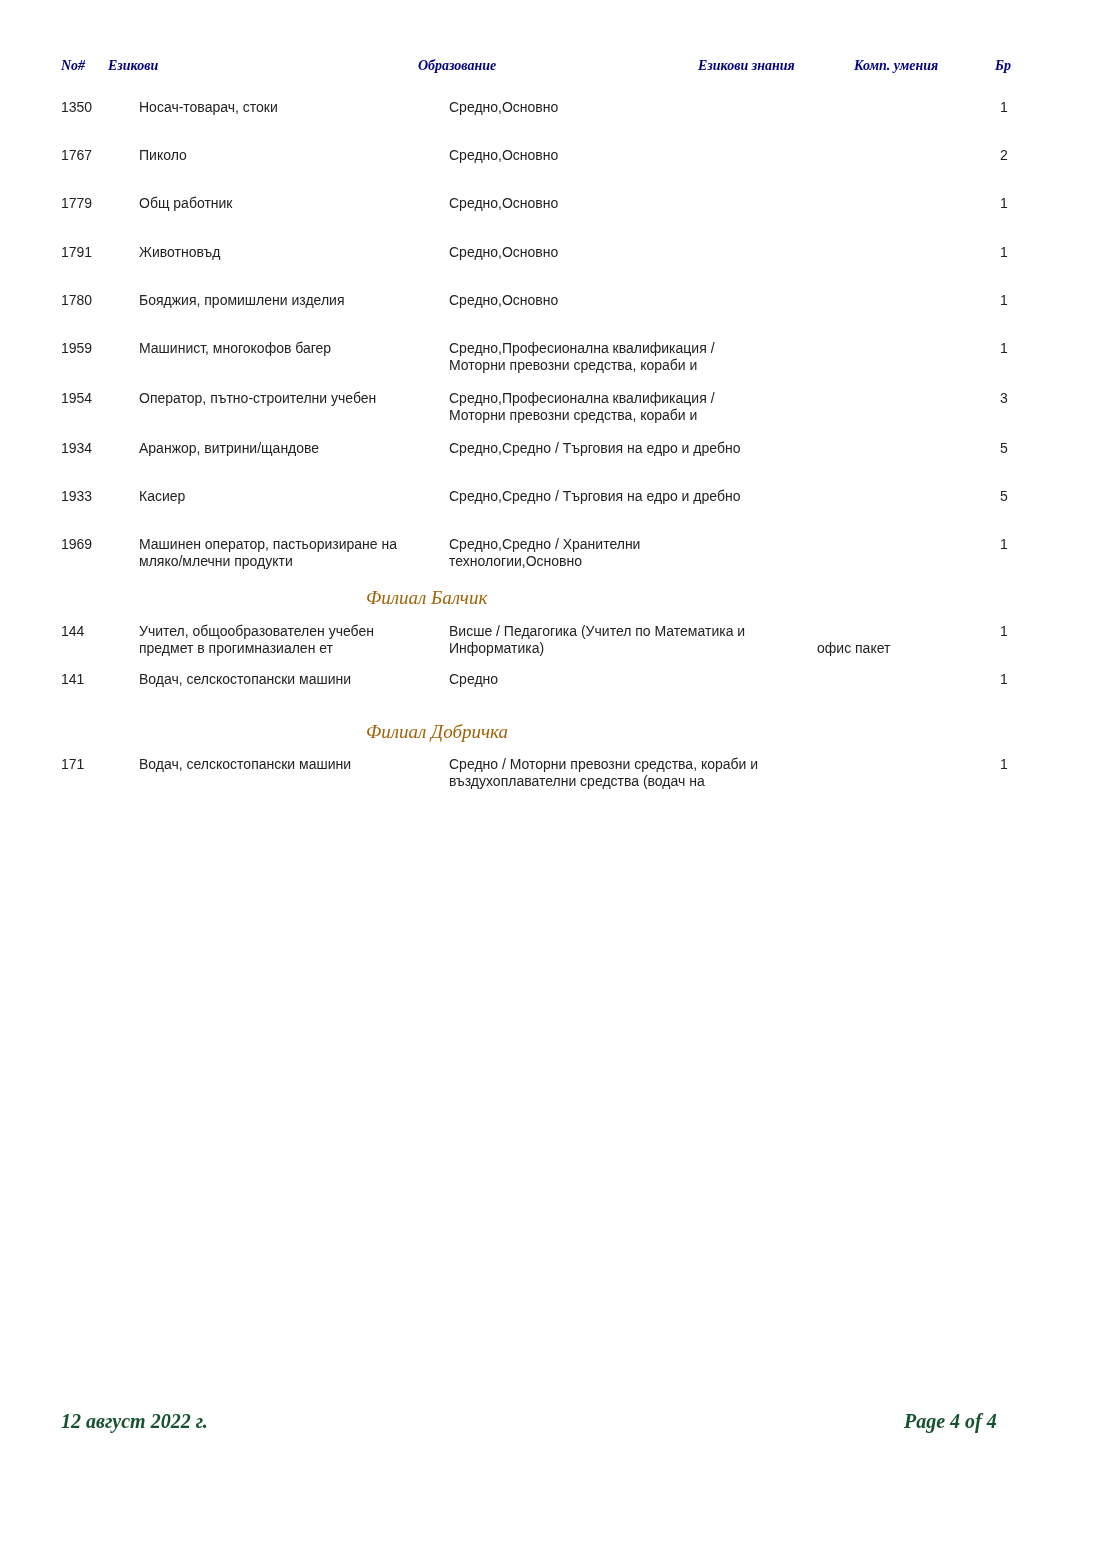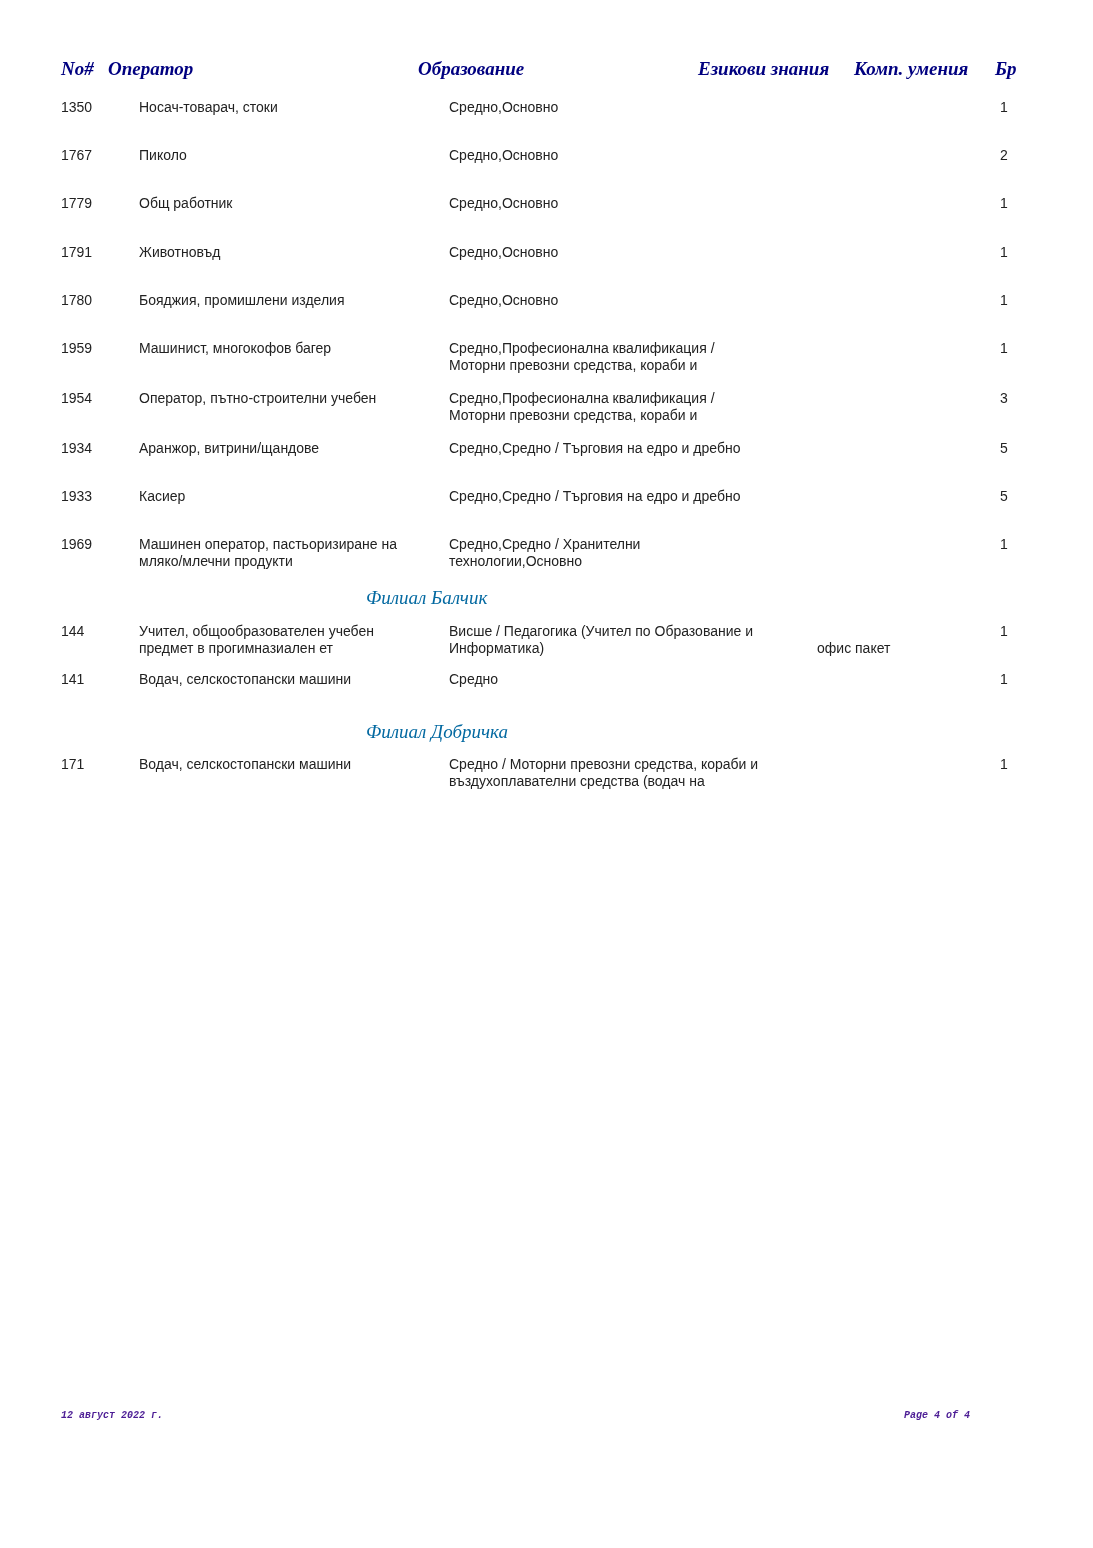--- a/index.html
+++ b/index.html
@@ -1,51 +1,51 @@
 <!DOCTYPE html>
 <html><head>
   <meta charset="utf-8">
   <style>
     html, body { margin: 0; padding: 0; background: #ffffff; }
     body { width: 1093px; height: 1548px; position: relative; overflow: hidden; }
     .page { position: absolute; left: 0; top: 0; width: 1093px; height: 1548px; }
     .hdr {
       position: absolute; top: 58px;
       font-family: "Liberation Serif", serif; font-style: italic; font-weight: bold;
-      font-size: 19px; color: #000080; white-space: nowrap;
+      font-size: 14px; color: #000080; white-space: nowrap;
     }
     .row { position: absolute; left: 0; width: 1093px; }
     .cell {
       position: absolute; top: 0;
       font-family: "Liberation Sans", sans-serif; font-size: 14px; line-height: 17px;
       color: #222222;
     }
     .c-no { left: 61px; width: 45px; }
     .c-pos { left: 109px; width: 300px; margin-left: 30px; }
     .c-edu { left: 449px; width: 330px; }
     .c-comp { left: 817px; width: 160px; }
     .c-cnt { left: 1000px; width: 20px; }
     .branch {
       position: absolute; left: 366px;
       font-family: "Liberation Serif", serif; font-style: italic;
-      font-size: 19px; color: #0369a1; white-space: nowrap;
+      font-size: 19px; color: #a16207; white-space: nowrap;
     }
     .footer {
       position: absolute; top: 1410px;
-      font-family: Liberation Mono, monospace; font-style: italic; font-weight: bold;
-      font-size: 10px; color: #4c1d95; white-space: nowrap;
+      font-family: Liberation Serif, serif; font-style: italic; font-weight: bold;
+      font-size: 20px; color: #14532d; white-space: nowrap;
     }
   </style>
 </head>
 <body>
 
 <div class="page">
 
   <div class="hdr" style="left:61px">No#</div>
-  <div class="hdr" style="left:108px">Оператор</div>
+  <div class="hdr" style="left:108px">Езикови</div>
   <div class="hdr" style="left:418px">Образование</div>
   <div class="hdr" style="left:698px">Езикови знания</div>
   <div class="hdr" style="left:854px">Комп. умения</div>
   <div class="hdr" style="left:995px">Бр</div>
 
   <div class="row" style="top:99px">
     <div class="cell c-no">1350</div>
     <div class="cell c-pos">Носач-товарач, стоки</div>
     <div class="cell c-edu">Средно,Основно</div>
     <div class="cell c-comp"></div>
@@ -112,21 +112,21 @@
     <div class="cell c-pos" style="width:285px">Машинен оператор, пастьоризиране на мляко/млечни продукти</div>
     <div class="cell c-edu" style="width:220px">Средно,Средно / Хранителни технологии,Основно</div>
     <div class="cell c-comp"></div>
     <div class="cell c-cnt">1</div>
   </div>
 
   <div class="branch" style="top:587px">Филиал Балчик</div>
   <div class="row" style="top:623px">
     <div class="cell c-no">144</div>
     <div class="cell c-pos" style="width:270px">Учител, общообразователен учебен предмет в прогимназиален ет</div>
-    <div class="cell c-edu" style="width:325px">Висше / Педагогика (Учител по Образование и Информатика)</div>
+    <div class="cell c-edu" style="width:325px">Висше / Педагогика (Учител по Математика и Информатика)</div>
     <div class="cell c-comp" style="top:17px">офис пакет</div>
     <div class="cell c-cnt">1</div>
   </div>
   <div class="row" style="top:671px">
     <div class="cell c-no">141</div>
     <div class="cell c-pos">Водач, селскостопански машини</div>
     <div class="cell c-edu">Средно</div>
     <div class="cell c-comp"></div>
     <div class="cell c-cnt">1</div>
   </div>

